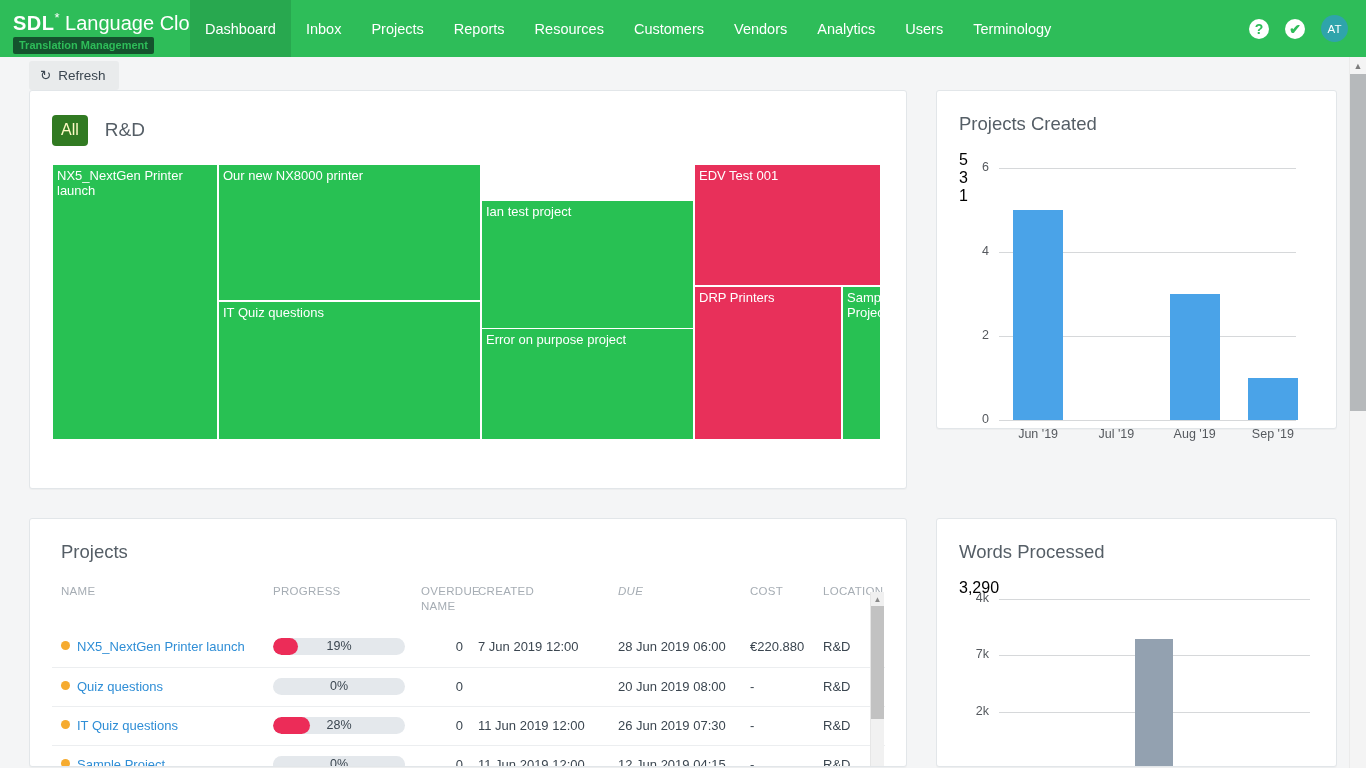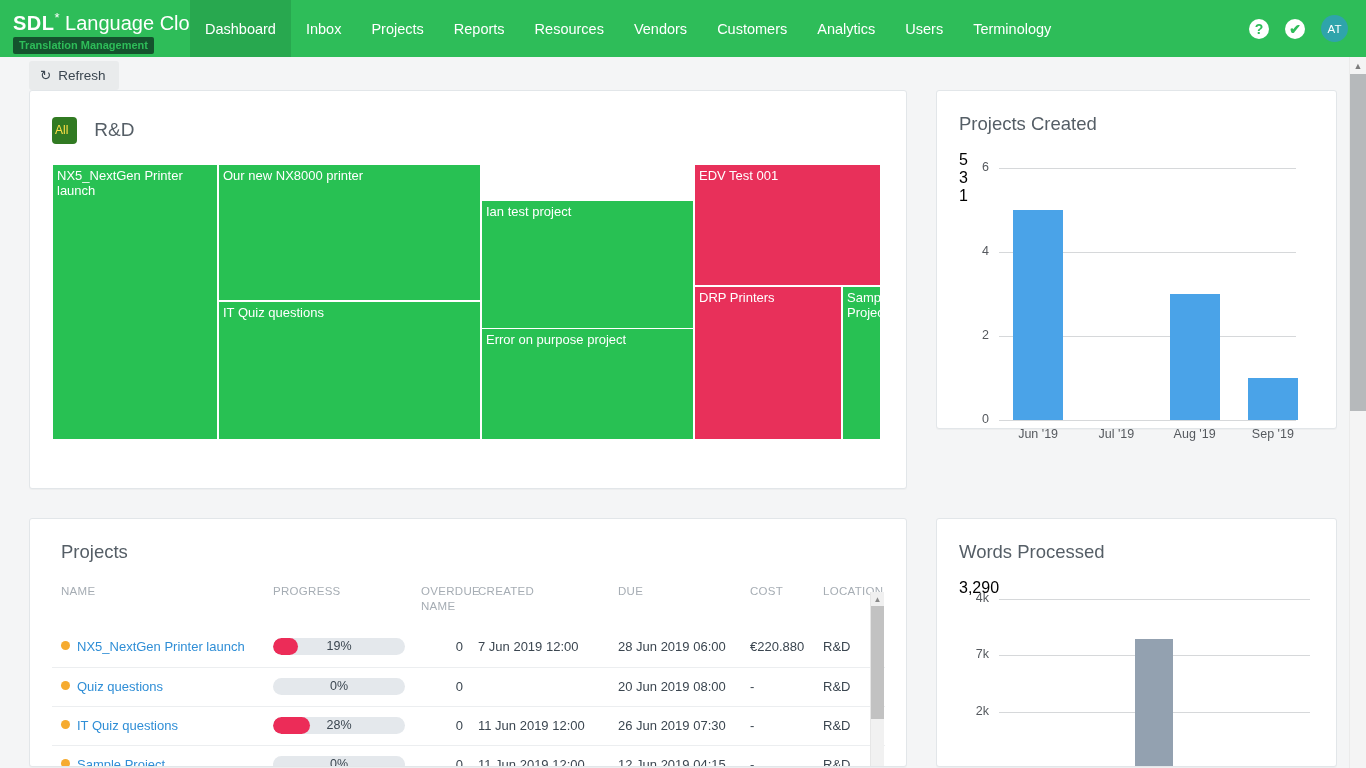--- a/index.html
+++ b/index.html
@@ -69,22 +69,22 @@
   .card-left { flex: 0 0 878px; }
   .card-right { flex: 1; }
   .card-title {
     font-size: 18.5px; color: #555e66; font-weight: normal;
   }
 
   
   #treemap-card { height: 399px; padding: 23px 22px 0 22px; position: relative; }
   .tm-header { display: flex; align-items: center; gap: 17px; height: 32px; }
   .tm-all {
-    background: #317a22; color: #fde047; font-size: 12px;
-    padding: 6px 9px 7px 3px; border-radius: 4px; cursor: pointer;
+    background: #317a22; color: #fef9c3; font-size: 16px;
+    padding: 6px 9px 7px 9px; border-radius: 4px; cursor: pointer;
   }
   .tm-loc { font-size: 19px; color: #555e66; }
   .treemap {
     position: relative; margin-top: 18px;
     width: 829px; height: 276px;
   }
   .tile {
     position: absolute; overflow: hidden;
     color: #ffffff; font-size: 13px; line-height: 15px;
     padding: 3px 0 0 4px; cursor: pointer;
@@ -112,21 +112,21 @@
     letter-spacing: .3px; text-align: left; vertical-align: top;
     padding: 0 6px 14px 9px; line-height: 15px;
   }
   table.projects td {
     font-size: 13px; color: #3b4650; padding: 10px 6px 11px 9px;
     border-top: 1px solid #eceef0; vertical-align: middle; height: 39px;
   }
   table.projects tr:first-child td { border-top: none; }
   th.c-name { width: 212px; } th.c-prog { width: 148px; }
   th.c-over { width: 57px; text-align: right; }
-  th.c-crea { width: 140px; } th.c-due { width: 132px; }
+  th.c-crea { width: 140px; } th.c-due { width: 132px; font-style: italic; }
   th.c-cost { width: 73px; } th.c-loc { width: 71px; }
   td.c-over { text-align: right; padding-right: 14px; }
   .dot { display: inline-block; width: 9px; height: 9px; border-radius: 50%;
          background: #f6ab2f; margin-right: 7px; vertical-align: 1px; }
   .proj-link { color: #2f8ed6; cursor: pointer; }
   .pbar {
     position: relative; width: 132px; height: 17px;
     background: #e4e8ec; border-radius: 9px; overflow: hidden;
   }
   .pbar .pfill { position: absolute; left: 0; top: 0; bottom: 0;
@@ -175,22 +175,22 @@
   <div class="brand">
     <div class="brand-line1"><b>SDL</b><span class="star">*</span><span class="light"> Language Cloud</span></div>
     <div class="brand-tag">Translation Management</div>
   </div>
   <div class="navitems">
     <div class="navitem active">Dashboard</div>
     <div class="navitem">Inbox</div>
     <div class="navitem">Projects</div>
     <div class="navitem">Reports</div>
     <div class="navitem">Resources</div>
+    <div class="navitem">Customers</div>
     <div class="navitem">Vendors</div>
-    <div class="navitem">Customers</div>
     <div class="navitem">Analytics</div>
     <div class="navitem">Users</div>
     <div class="navitem">Terminology</div>
   </div>
   <div class="navright">
     <div class="circ-icon">?</div>
     <div class="circ-icon">✔</div>
     <div class="avatar">AT</div>
   </div>
 </div>

